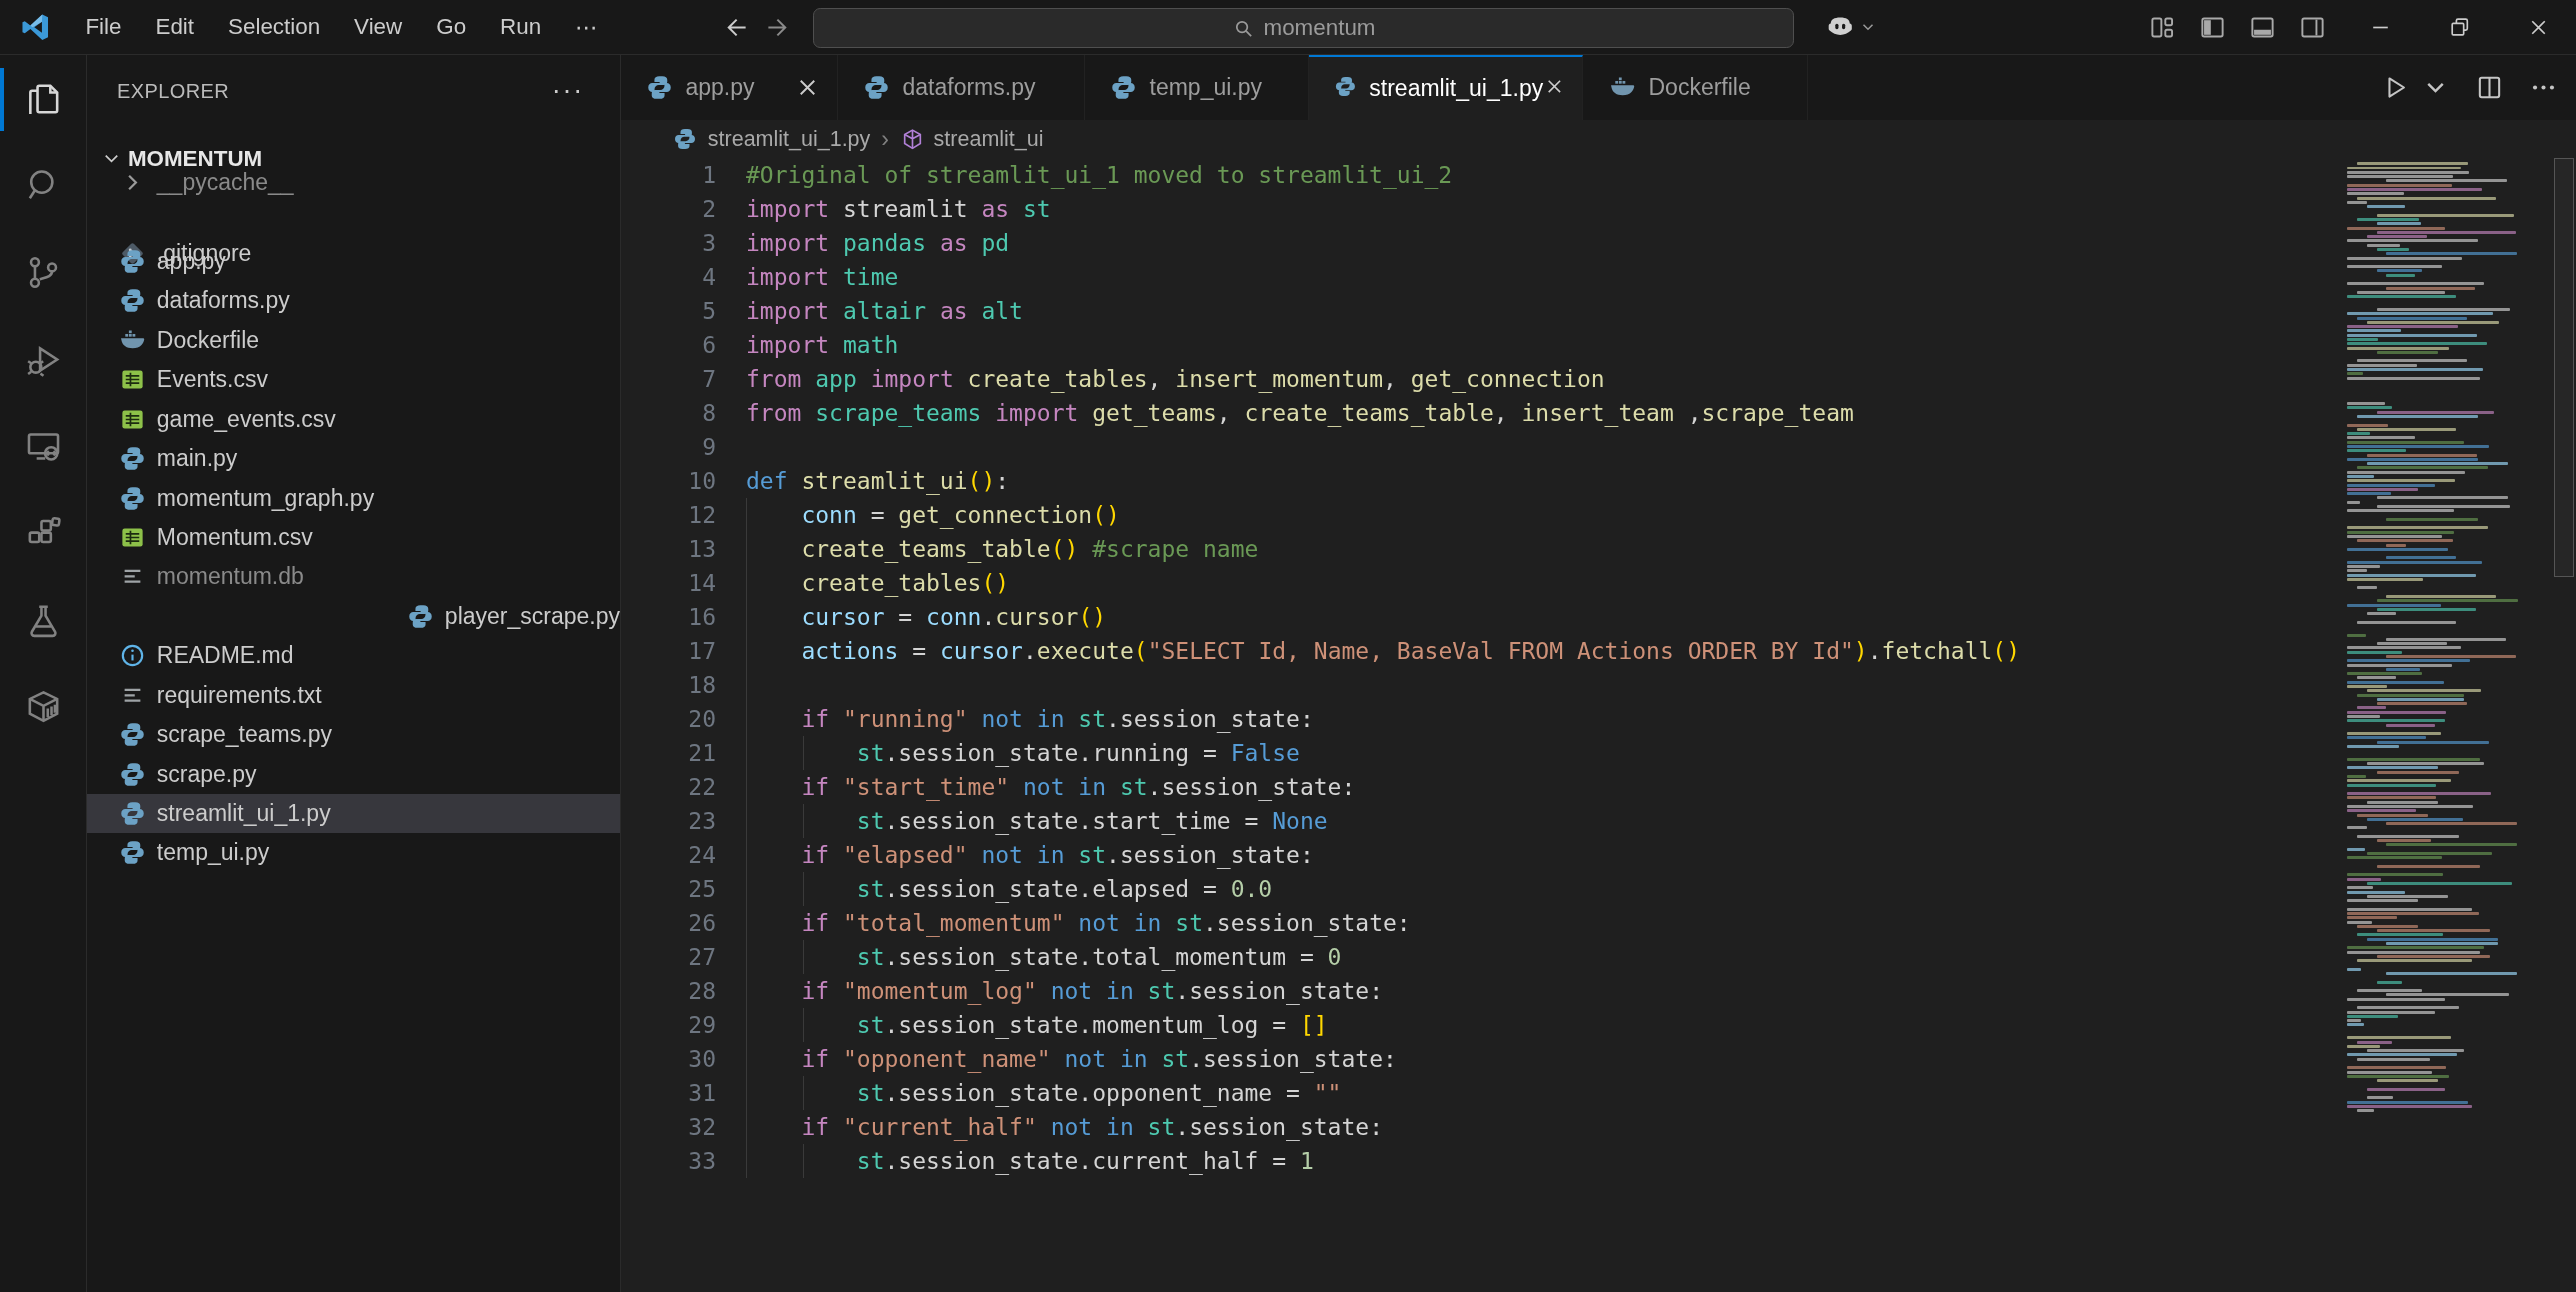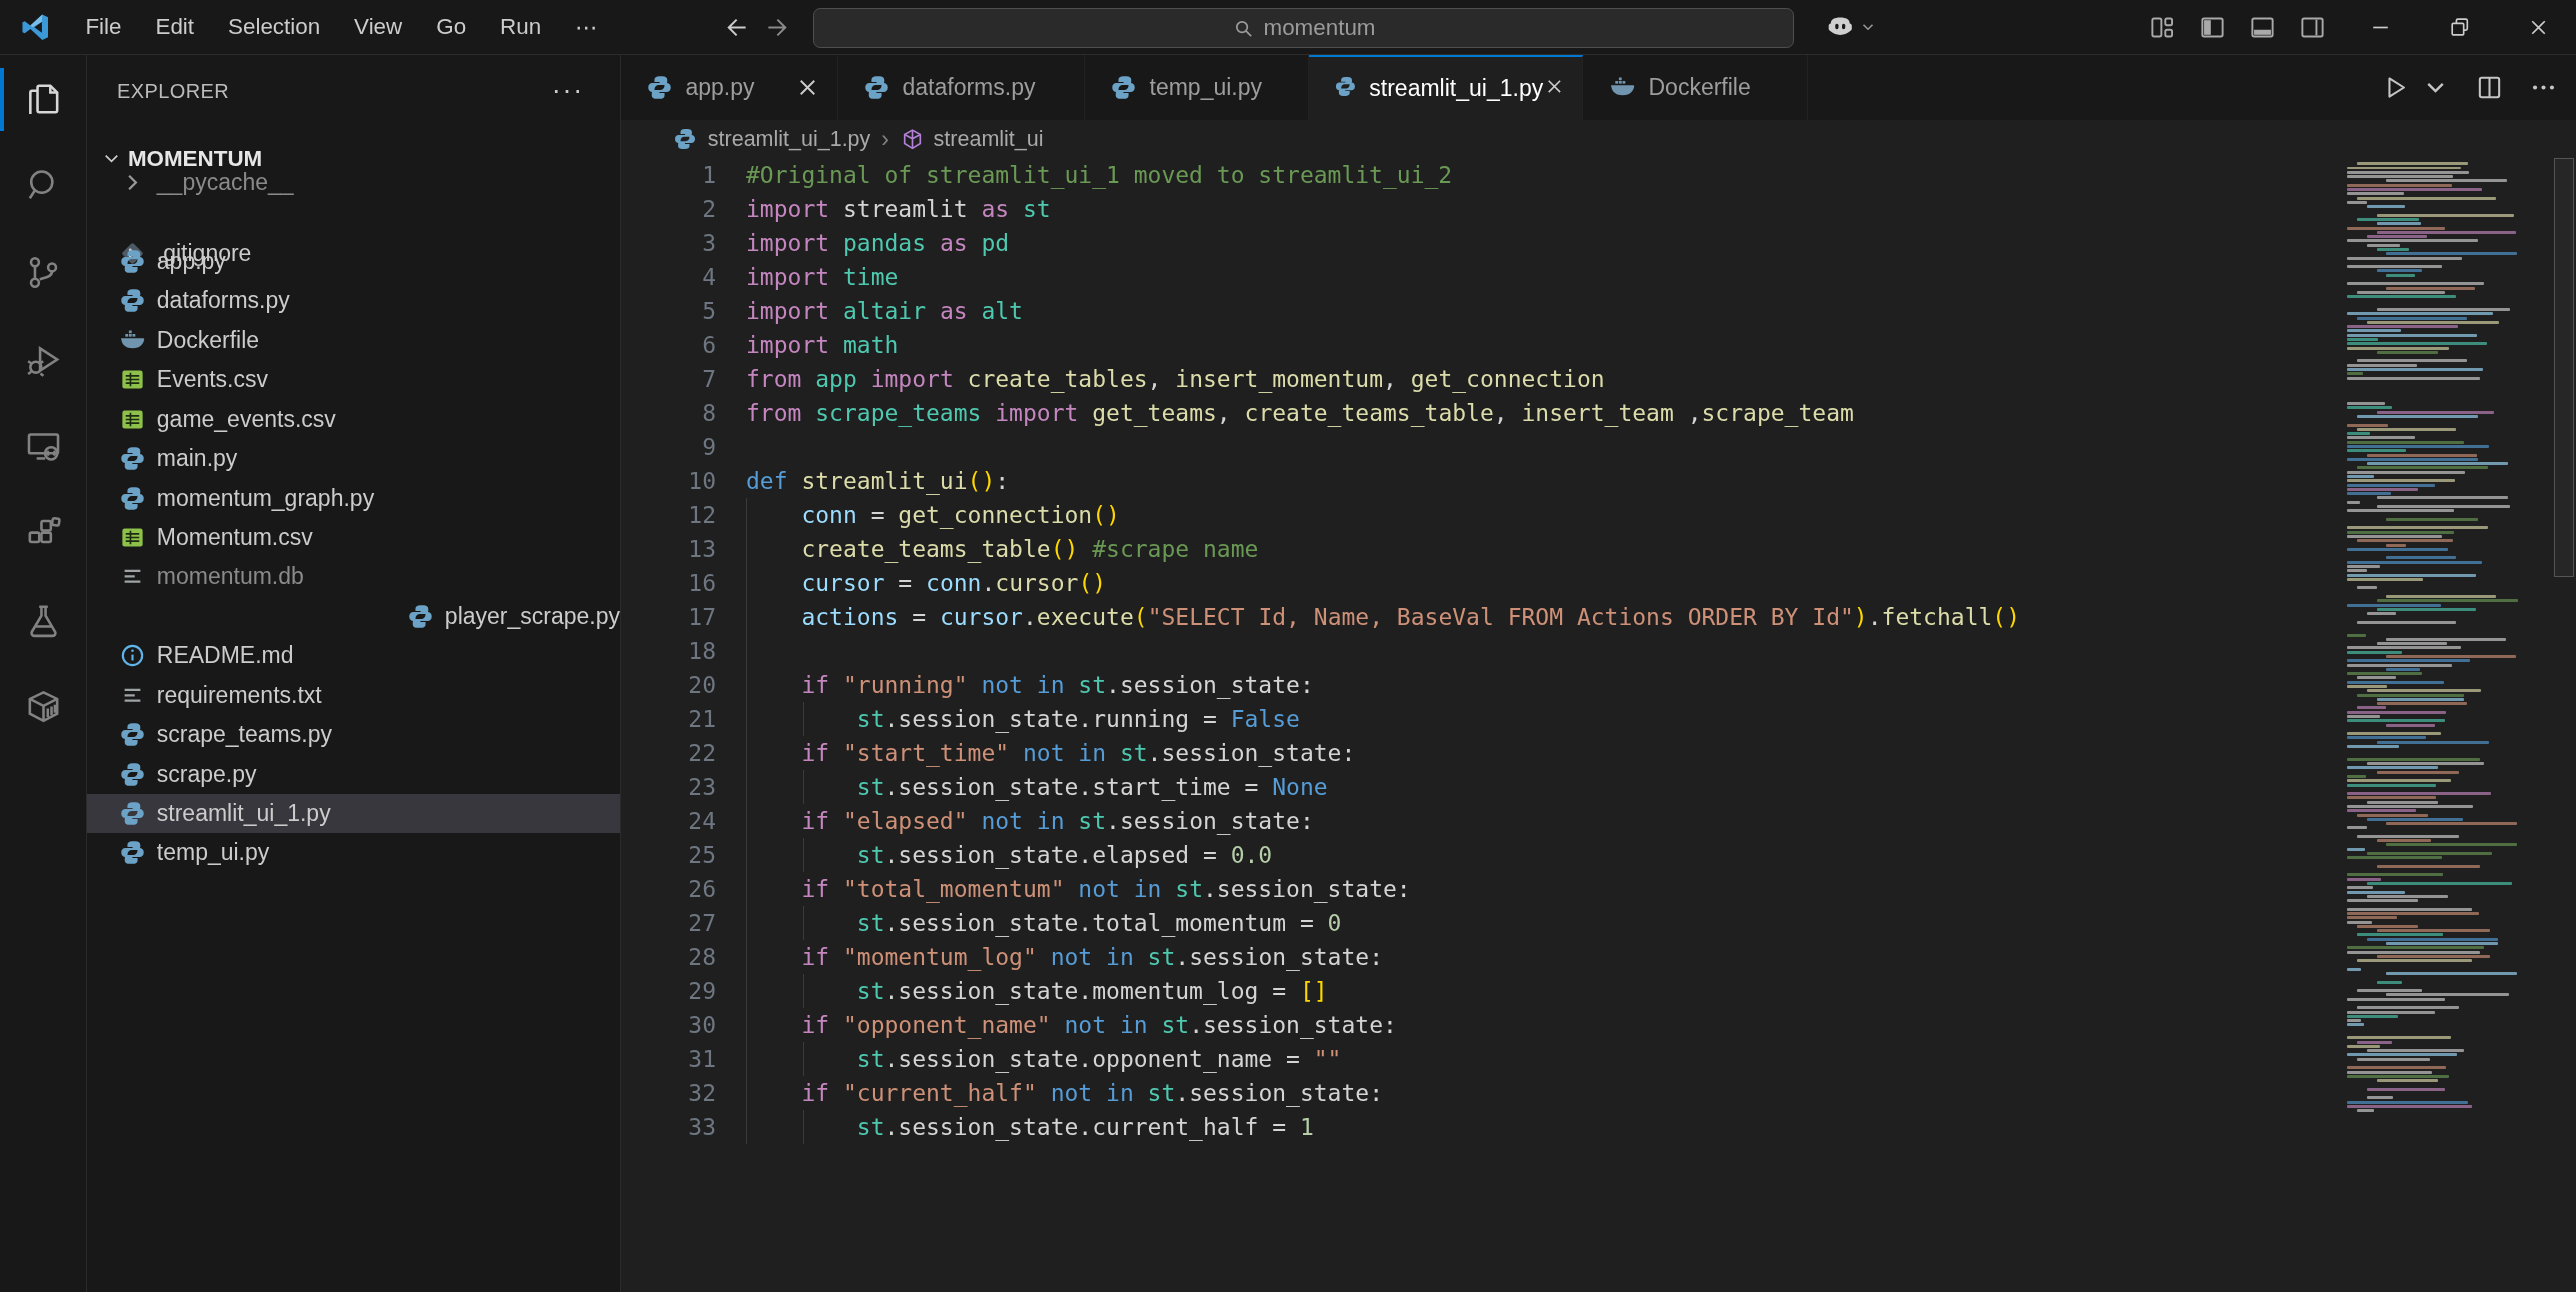--- a/index.html
+++ b/index.html
@@ -525,20 +525,21 @@
       <div class="cline"><span class="num">3</span><span class="toks"><span style="color: rgb(197, 134, 192);">import </span><span style="color: rgb(78, 201, 176); margin-top: 28px;">pandas </span><span style="color: rgb(197, 134, 192);">as </span><span style="color: rgb(78, 201, 176);">pd</span></span></div>
       <div class="cline"><span class="num">4</span><span class="toks"><span style="color: rgb(197, 134, 192);">import </span><span style="color: rgb(78, 201, 176);">time</span></span></div>
       <div class="cline"><span class="num">5</span><span class="toks"><span style="color: rgb(197, 134, 192);">import </span><span style="color: rgb(78, 201, 176);">altair </span><span style="color: rgb(197, 134, 192);">as </span><span style="color: rgb(78, 201, 176);">alt</span></span></div>
       <div class="cline"><span class="num">6</span><span class="toks"><span style="color: rgb(197, 134, 192);">import </span><span style="color: rgb(78, 201, 176);">math</span></span></div>
       <div class="cline"><span class="num">7</span><span class="toks"><span style="color: rgb(197, 134, 192);">from </span><span style="color: rgb(78, 201, 176);">app </span><span style="color: rgb(197, 134, 192);">import </span><span style="color: rgb(220, 220, 170);">create_tables</span><span style="color: rgb(212, 212, 212);">, </span><span style="color: rgb(220, 220, 170);">insert_momentum</span><span style="color: rgb(212, 212, 212);">, </span><span style="color: rgb(220, 220, 170);">get_connection</span></span></div>
       <div class="cline"><span class="num">8</span><span class="toks"><span style="color: rgb(197, 134, 192);">from </span><span style="color: rgb(78, 201, 176);">scrape_teams </span><span style="color: rgb(197, 134, 192);">import </span><span style="color: rgb(220, 220, 170);">get_teams</span><span style="color: rgb(212, 212, 212);">, </span><span style="color: rgb(220, 220, 170);">create_teams_table</span><span style="color: rgb(212, 212, 212);">, </span><span style="color: rgb(220, 220, 170);">insert_team</span><span style="color: rgb(212, 212, 212);"> ,</span><span style="color: rgb(220, 220, 170);">scrape_team</span></span></div>
       <div class="cline"><span class="num">9</span><span class="toks"></span></div>
       <div class="cline"><span class="num">10</span><span class="toks"><span style="color: rgb(86, 156, 214);">def </span><span style="color: rgb(220, 220, 170);">streamlit_ui</span><span style="color: rgb(255, 215, 0);">()</span><span style="color: rgb(212, 212, 212);">:</span></span></div>
       <div class="cline"><span class="num">12</span><div class="iguide" style="left: 125px;"></div><span class="toks"><span style="color: rgb(212, 212, 212);">    </span><span style="color: rgb(156, 220, 254);">conn</span><span style="color: rgb(212, 212, 212);"> = </span><span style="color: rgb(220, 220, 170);">get_connection</span><span style="color: rgb(255, 215, 0);">()</span></span></div>
       <div class="cline"><span class="num">13</span><div class="iguide" style="left: 125px;"></div><span class="toks"><span style="color: rgb(212, 212, 212);">    </span><span style="color: rgb(220, 220, 170);">create_teams_table</span><span style="color: rgb(255, 215, 0);">()</span><span style="color: rgb(106, 153, 85);"> #scrape name</span></span></div>
+      <div class="cline"><span class="num">14</span><div class="iguide" style="left: 125px;"></div><span class="toks"><span style="color: rgb(212, 212, 212);">    </span><span style="color: rgb(220, 220, 170);">create_tables</span><span style="color: rgb(255, 215, 0);">()</span></span></div>
       <div class="cline"><span class="num">16</span><div class="iguide" style="left: 125px;"></div><span class="toks"><span style="color: rgb(212, 212, 212);">    </span><span style="color: rgb(156, 220, 254);">cursor</span><span style="color: rgb(212, 212, 212);"> = </span><span style="color: rgb(156, 220, 254);">conn</span><span style="color: rgb(212, 212, 212);">.</span><span style="color: rgb(220, 220, 170);">cursor</span><span style="color: rgb(255, 215, 0);">()</span></span></div>
       <div class="cline"><span class="num">17</span><div class="iguide" style="left: 125px;"></div><span class="toks"><span style="color: rgb(212, 212, 212);">    </span><span style="color: rgb(156, 220, 254);">actions</span><span style="color: rgb(212, 212, 212);"> = </span><span style="color: rgb(156, 220, 254);">cursor</span><span style="color: rgb(212, 212, 212);">.</span><span style="color: rgb(220, 220, 170);">execute</span><span style="color: rgb(255, 215, 0);">(</span><span style="color: rgb(206, 145, 120);">"SELECT Id, Name, BaseVal FROM Actions ORDER BY Id"</span><span style="color: rgb(255, 215, 0);">)</span><span style="color: rgb(212, 212, 212);">.</span><span style="color: rgb(220, 220, 170);">fetchall</span><span style="color: rgb(255, 215, 0);">()</span></span></div>
       <div class="cline"><span class="num">18</span><div class="iguide" style="left: 125px;"></div><span class="toks"></span></div>
       <div class="cline"><span class="num">20</span><div class="iguide" style="left: 125px;"></div><span class="toks"><span style="color: rgb(212, 212, 212);">    </span><span style="color: rgb(197, 134, 192);">if </span><span style="color: rgb(206, 145, 120);">"running"</span><span style="color: rgb(86, 156, 214);"> not in </span><span style="color: rgb(78, 201, 176);">st</span><span style="color: rgb(212, 212, 212);">.session_state:</span></span></div>
       <div class="cline"><span class="num">21</span><div class="iguide" style="left: 125px;"></div><div class="iguide" style="left: 182px;"></div><span class="toks"><span style="color: rgb(212, 212, 212);">        </span><span style="color: rgb(78, 201, 176);">st</span><span style="color: rgb(212, 212, 212);">.session_state.running = </span><span style="color: rgb(86, 156, 214);">False</span></span></div>
       <div class="cline"><span class="num">22</span><div class="iguide" style="left: 125px;"></div><span class="toks"><span style="color: rgb(212, 212, 212);">    </span><span style="color: rgb(197, 134, 192);">if </span><span style="color: rgb(206, 145, 120);">"start_time"</span><span style="color: rgb(86, 156, 214);"> not in </span><span style="color: rgb(78, 201, 176);">st</span><span style="color: rgb(212, 212, 212);">.session_state:</span></span></div>
       <div class="cline"><span class="num">23</span><div class="iguide" style="left: 125px;"></div><div class="iguide" style="left: 182px;"></div><span class="toks"><span style="color: rgb(212, 212, 212);">        </span><span style="color: rgb(78, 201, 176);">st</span><span style="color: rgb(212, 212, 212);">.session_state.start_time = </span><span style="color: rgb(86, 156, 214);">None</span></span></div>
       <div class="cline"><span class="num">24</span><div class="iguide" style="left: 125px;"></div><span class="toks"><span style="color: rgb(212, 212, 212);">    </span><span style="color: rgb(197, 134, 192);">if </span><span style="color: rgb(206, 145, 120);">"elapsed"</span><span style="color: rgb(86, 156, 214);"> not in </span><span style="color: rgb(78, 201, 176);">st</span><span style="color: rgb(212, 212, 212);">.session_state:</span></span></div>
       <div class="cline"><span class="num">25</span><div class="iguide" style="left: 125px;"></div><div class="iguide" style="left: 182px;"></div><span class="toks"><span style="color: rgb(212, 212, 212);">        </span><span style="color: rgb(78, 201, 176);">st</span><span style="color: rgb(212, 212, 212);">.session_state.elapsed = </span><span style="color: rgb(181, 206, 168);">0.0</span></span></div>
       <div class="cline"><span class="num">26</span><div class="iguide" style="left: 125px;"></div><span class="toks"><span style="color: rgb(212, 212, 212);">    </span><span style="color: rgb(197, 134, 192);">if </span><span style="color: rgb(206, 145, 120);">"total_momentum"</span><span style="color: rgb(86, 156, 214);"> not in </span><span style="color: rgb(78, 201, 176);">st</span><span style="color: rgb(212, 212, 212);">.session_state:</span></span></div>

